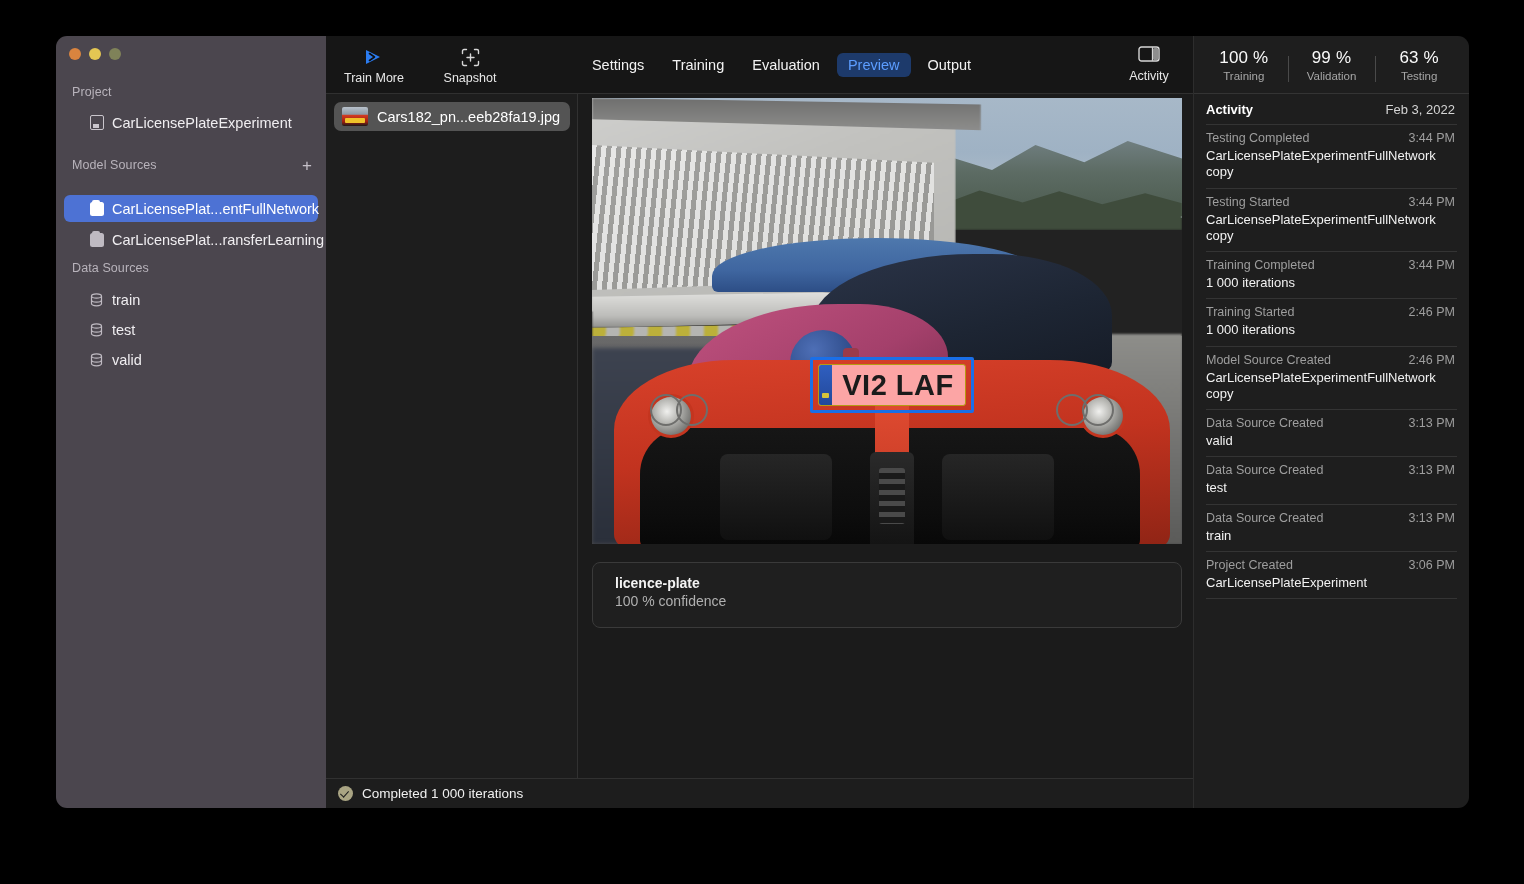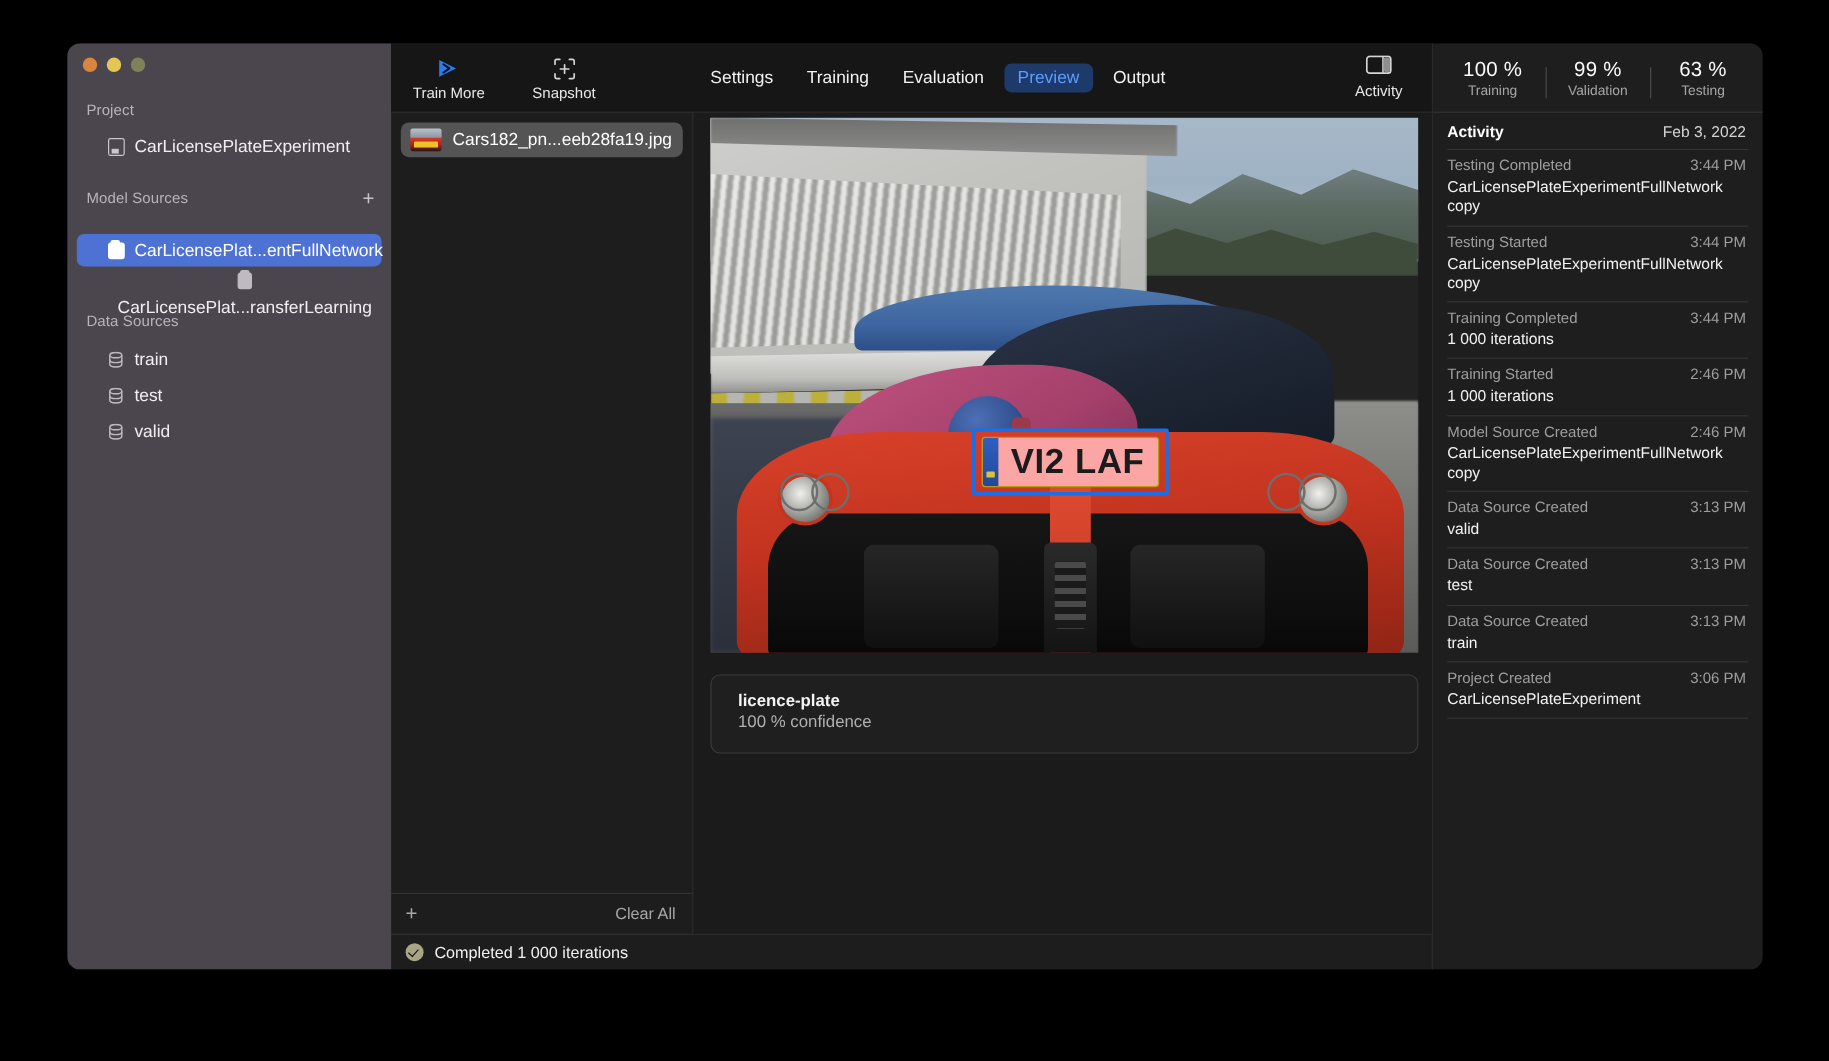--- a/index.html
+++ b/index.html
@@ -62,21 +62,21 @@
     padding-left: 26px;
     display: flex; align-items: center; gap: 8px;
     border-radius: 6px;
     font-size: 14.5px;
     color: #f0eef1;
     white-space: nowrap;
   }
   .row.selected { background: #4d72d4; color: #fff; }
   #sec-project .row { margin-top: 7px; }
   #sec-models .rows { margin-top: 20px; }
-  #sec-models .row + .row { margin-top: 4px; flex-direction: column; }
+  #sec-models .row + .row { margin-top: 4px; }
   #sec-data .rows { margin-top: 8px; }
   #sec-data .row + .row { margin-top: 3px; }
 
   .ic { width: 14px; height: 16px; flex: 0 0 14px; position: relative; display:inline-block;}
 
   
   .ic-doc {
     border: 1.3px solid #c9c5cc; border-radius: 2px;
     height: 15px; width: 12px; background: transparent;
   }
@@ -136,21 +136,21 @@
   }
   #activity-btn .glyph { margin-bottom: 4px; }
 
   #centerbody { flex: 1 1 auto; display: flex; min-height: 0; }
 
   
   #filelist {
     width: 252px; flex: 0 0 252px;
     background: #1d1d1d;
     border-right: 1px solid #313131;
-    display: flex; flex-direction: column; gap: 40px;
+    display: flex; flex-direction: row; gap: 40px;
   }
   #filelist .items { flex: 1 1 auto; padding: 8px; }
   .fileitem {
     display: flex; align-items: center; gap: 9px;
     background: #545454; border-radius: 7px;
     padding: 5px 10px 5px 8px;
     color: #fff; font-size: 14.5px; white-space: nowrap;
   }
   .thumb {
     width: 26px; height: 19px; border-radius: 2px; flex: 0 0 26px;

